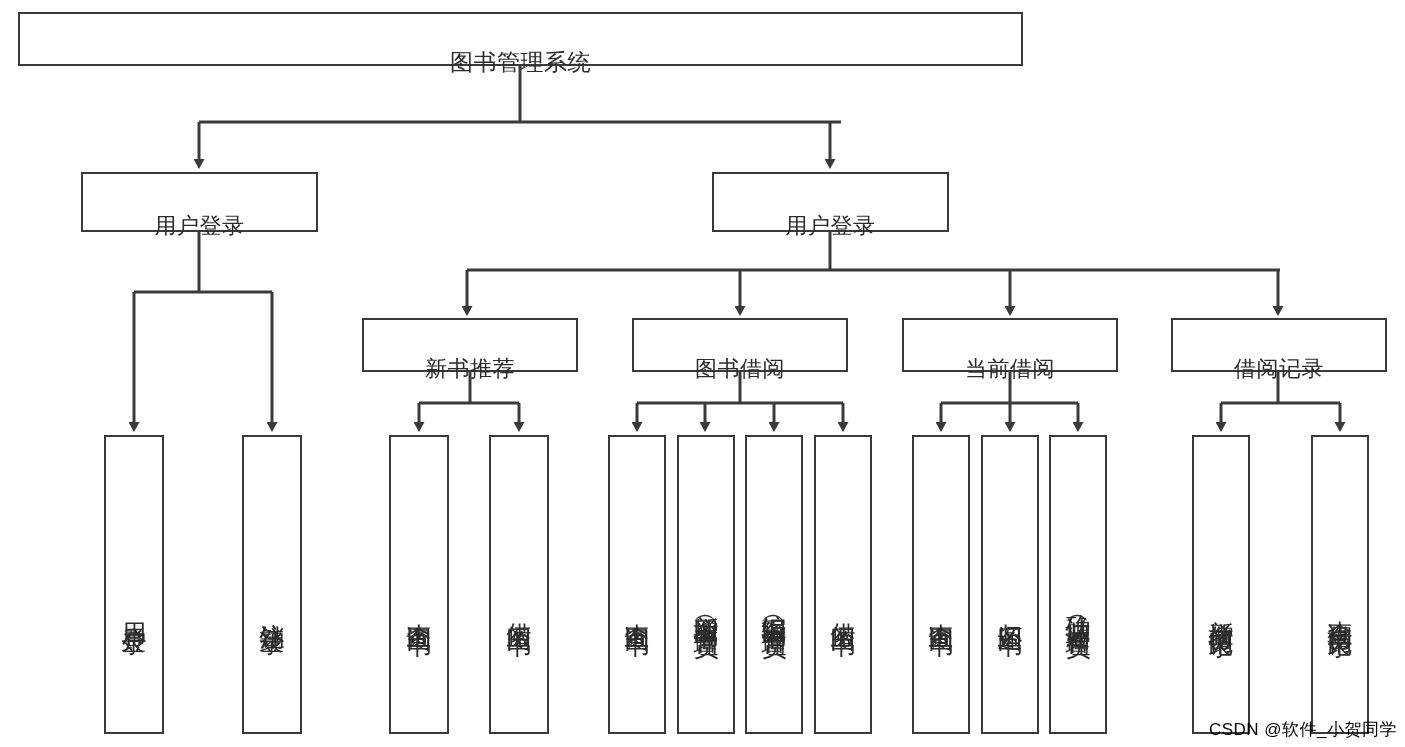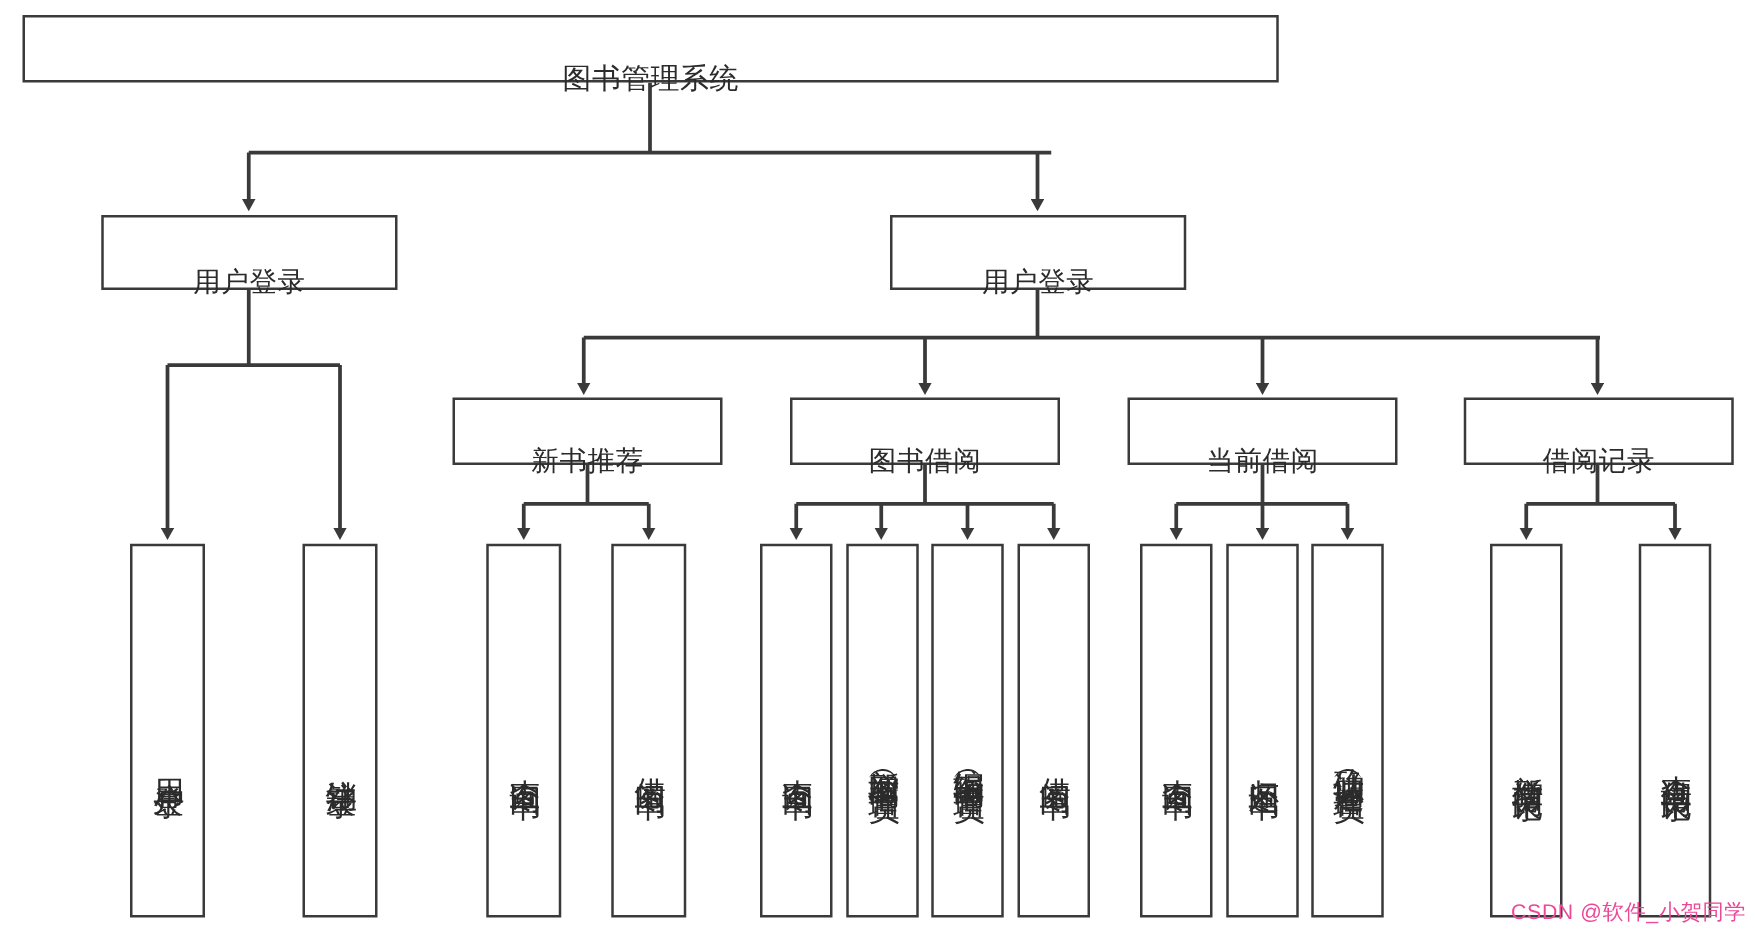--- a/index.html
+++ b/index.html
@@ -59,21 +59,21 @@
     font-size: 25px;
     line-height: 1.08;
     letter-spacing: 3px;
     white-space: nowrap;
   }
   #watermark {
     position: absolute;
     right: 8px;
     bottom: 6px;
     font-size: 17px;
-    color: #ec4899;
+    color: #000000;
     letter-spacing: 0.5px;
     z-index: 5;
     white-space: nowrap;
   }
 </style>
 </head>
 <body>
 
 <div id="canvas">
 

